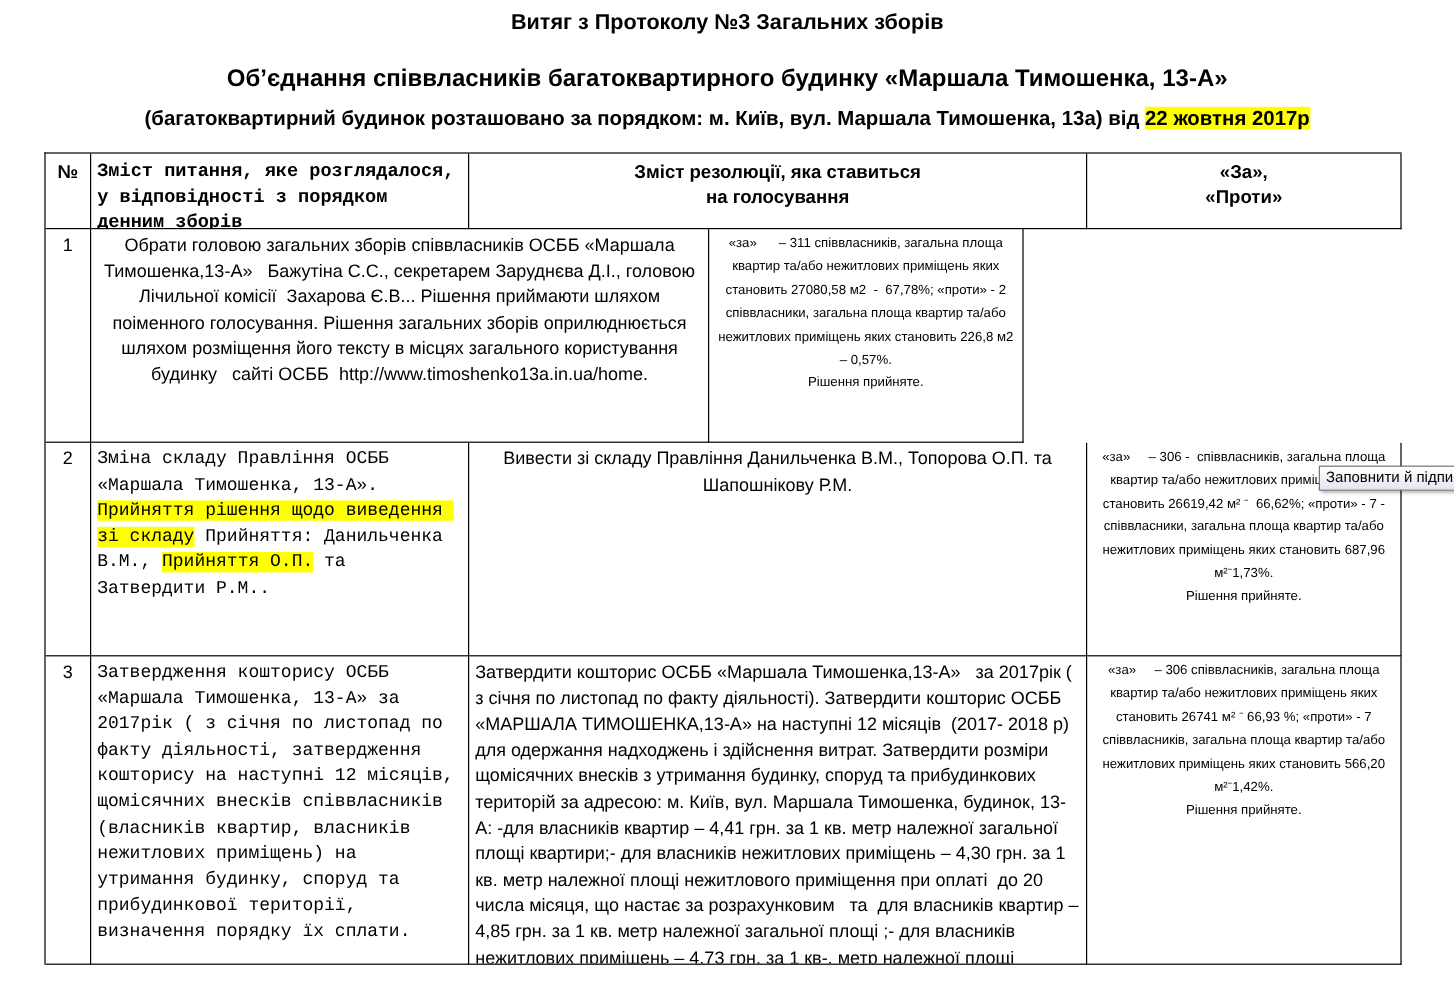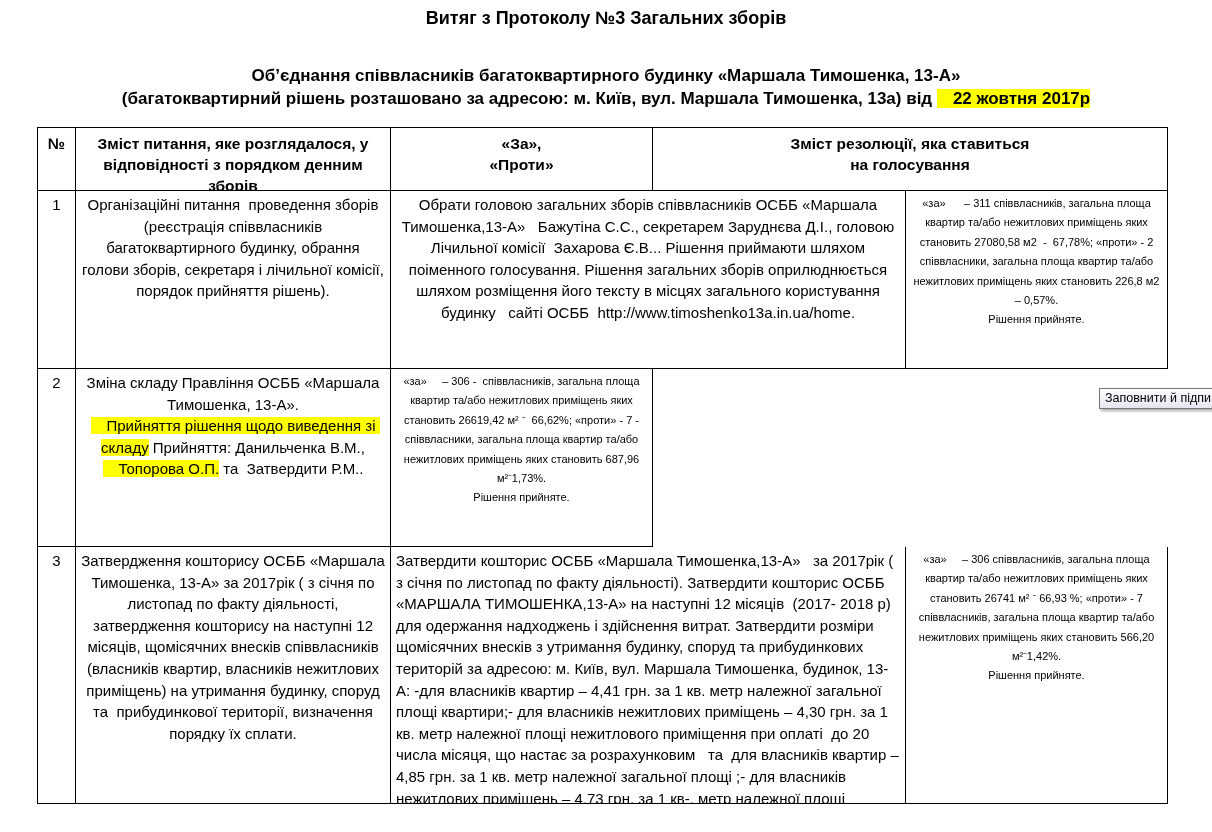--- a/index.html
+++ b/index.html
@@ -15,23 +15,23 @@
   }
   .hdr {
     position: absolute;
     left: 0;
     width: 1212px;
     text-align: center;
     font-weight: bold;
     white-space: pre-wrap;
   }
   .title { top: 8px;  font-size: 18px; }
-  .sub1  { top: 66px; font-size: 17px; }
+  .sub1  { top: 55px; font-size: 20px; }
   .sub2  { top: 89px; font-size: 17px; }
-  .hl { background: #ffff00; padding-left: 16px; }
+  .hl { background: #ffff00; }
   .it { }
 
   .tbl {
     position: absolute;
     left: 37px;
     top: 127px;
     border-top: 1px solid #000;
     border-left: 1px solid #000;
   }
   .trow { display: flex; }
@@ -39,21 +39,21 @@
     box-sizing: border-box;
     border-right: 1px solid #000;
     border-bottom: 1px solid #000;
     padding: 3px 5px;
     overflow: hidden;
     white-space: pre-wrap;
     font-size: 15px;
     line-height: 21.6px;
   }
   .c0 { width: 38px;  text-align: center; }
-  .c1 { width: 315px; text-align: center; }
+  .c1 { width: 315px; text-align: left; font-family: Liberation Mono, monospace; }
   .c2 { width: 515px; text-align: center; }
   .c3 { width: 262px; text-align: center; font-size: 11px; line-height: 19.4px; }
   .hrow .cell {
     height: 63px;
     font-weight: bold;
     font-size: 15.5px;
     line-height: 21px;
     padding-top: 5px;
   }
   .hrow .c3 { font-size: 15.5px; line-height: 21px; }
@@ -77,45 +77,45 @@
     padding: 1px 5px;
     white-space: nowrap;
     z-index: 5;
   }
 </style>
 </head>
 <body>
 
 <div class="hdr title">Витяг з Протоколу №3 Загальних зборів</div>
 <div class="hdr sub1">Об’єднання співвласників багатоквартирного будинку «Маршала Тимошенка, 13-А»</div>
-<div class="hdr sub2"><span>(багатоквартирний рішень розташовано за адресою: м. Київ, вул. Маршала Тимошенка, 13а) від </span><span class="hl">22 жовтня 2017р</span></div>
+<div class="hdr sub2"><span>(багатоквартирний будинок розташовано за порядком: м. Київ, вул. Маршала Тимошенка, 13а) від </span><span class="hl">22 жовтня 2017р</span></div>
 
 <div class="tbl">
 
   <div class="trow hrow">
     <div class="cell c0">№</div>
     <div class="cell c1">Зміст питання, яке розглядалося, у відповідності з порядком денним зборів</div>
+    <div class="cell c2">Зміст резолюції, яка ставиться
+на голосування</div>
     <div class="cell c3">«За»,
 «Проти»</div>
-    <div class="cell c2">Зміст резолюції, яка ставиться
-на голосування</div>
   </div>
 
   <div class="trow r1">
     <div class="cell c0">1</div>
-    <div class="cell c1">Організаційні питання  проведення зборів (реєстрація співвласників багатоквартирного будинку, обрання голови зборів, секретаря і лічильної комісії, порядок прийняття рішень).</div>
     <div class="cell c2"><span>Обрати головою загальних зборів співвласників ОСББ «Маршала Тимошенка,13-А»   </span><span class="it">Бажутіна С.С.</span><span>, секретарем </span><span class="it">Заруднєва Д.І.</span><span>, головою Лічильної комісії  </span><span class="it">Захарова Є.В.</span><span>.. Рішення приймаюти шляхом поіменного голосування. Рішення загальних зборів оприлюднюється шляхом розміщення його тексту в місцях загального користування будинку   сайті ОСББ  http://www.timoshenko13a.in.ua/home.</span></div>
     <div class="cell c3">«за»      – 311 співвласників, загальна площа квартир та/або нежитлових приміщень яких становить 27080,58 м2  -  67,78%; «проти» - 2 співвласники, загальна площа квартир та/або нежитлових приміщень яких становить 226,8 м2 – 0,57%.
 Рішення прийняте.</div>
   </div>
 
   <div class="trow r2">
     <div class="cell c0">2</div>
     <div class="cell c1"><span>Зміна складу Правління ОСББ «Маршала Тимошенка, 13-А».
-</span><span class="hl">Прийняття рішення щодо виведення зі складу</span><span> Прийняття: Данильченка В.М., </span><span class="hl">Топорова О.П.</span><span> та  Затвердити Р.М..</span></div>
+</span><span class="hl">Прийняття рішення щодо виведення зі складу</span><span> Прийняття: Данильченка В.М., </span><span class="hl">Прийняття О.П.</span><span> та  Затвердити Р.М..</span></div>
+    <div class="cell c2">Вивести зі складу Правління Данильченка В.М., Топорова О.П. та Шапошнікову Р.М.</div>
     <div class="cell c3">«за»     – 306 -  співвласників, загальна площа квартир та/або нежитлових приміщень яких становить 26619,42 м² ⁻  66,62%; «проти» - 7 - співвласники, загальна площа квартир та/або нежитлових приміщень яких становить 687,96 м²⁻1,73%.
 Рішення прийняте.</div>
   </div>
 
   <div class="trow r3">
     <div class="cell c0">3</div>
     <div class="cell c1">Затвердження кошторису ОСББ «Маршала Тимошенка, 13-А» за 2017рік ( з січня по листопад по факту діяльності, затвердження кошторису на наступні 12 місяців, щомісячних внесків співвласників (власників квартир, власників нежитлових приміщень) на утримання будинку, споруд та  прибудинкової території, визначення порядку їх сплати.</div>
     <div class="cell c2 left">Затвердити кошторис ОСББ «Маршала Тимошенка,13-А»   за 2017рік ( з січня по листопад по факту діяльності). Затвердити кошторис ОСББ «МАРШАЛА ТИМОШЕНКА,13-А» на наступні 12 місяців  (2017- 2018 р) для одержання надходжень і здійснення витрат. Затвердити розміри щомісячних внесків з утримання будинку, споруд та прибудинкових територій за адресою: м. Київ, вул. Маршала Тимошенка, будинок, 13-А: -для власників квартир – 4,41 грн. за 1 кв. метр належної загальної площі квартири;- для власників нежитлових приміщень – 4,30 грн. за 1 кв. метр належної площі нежитлового приміщення при оплаті  до 20 числа місяця, що настає за розрахунковим   та  для власників квартир – 4,85 грн. за 1 кв. метр належної загальної площі ;- для власників нежитлових приміщень – 4,73 грн. за 1 кв-. метр належної площі нежитлового приміщення  при оплаті після 20 числа місяця, що настає за</div>
     <div class="cell c3">«за»     – 306 співвласників, загальна площа квартир та/або нежитлових приміщень яких становить 26741 м² ⁻ 66,93 %; «проти» - 7 співвласників, загальна площа квартир та/або нежитлових приміщень яких становить 566,20 м²⁻1,42%.
 Рішення прийняте.</div>

